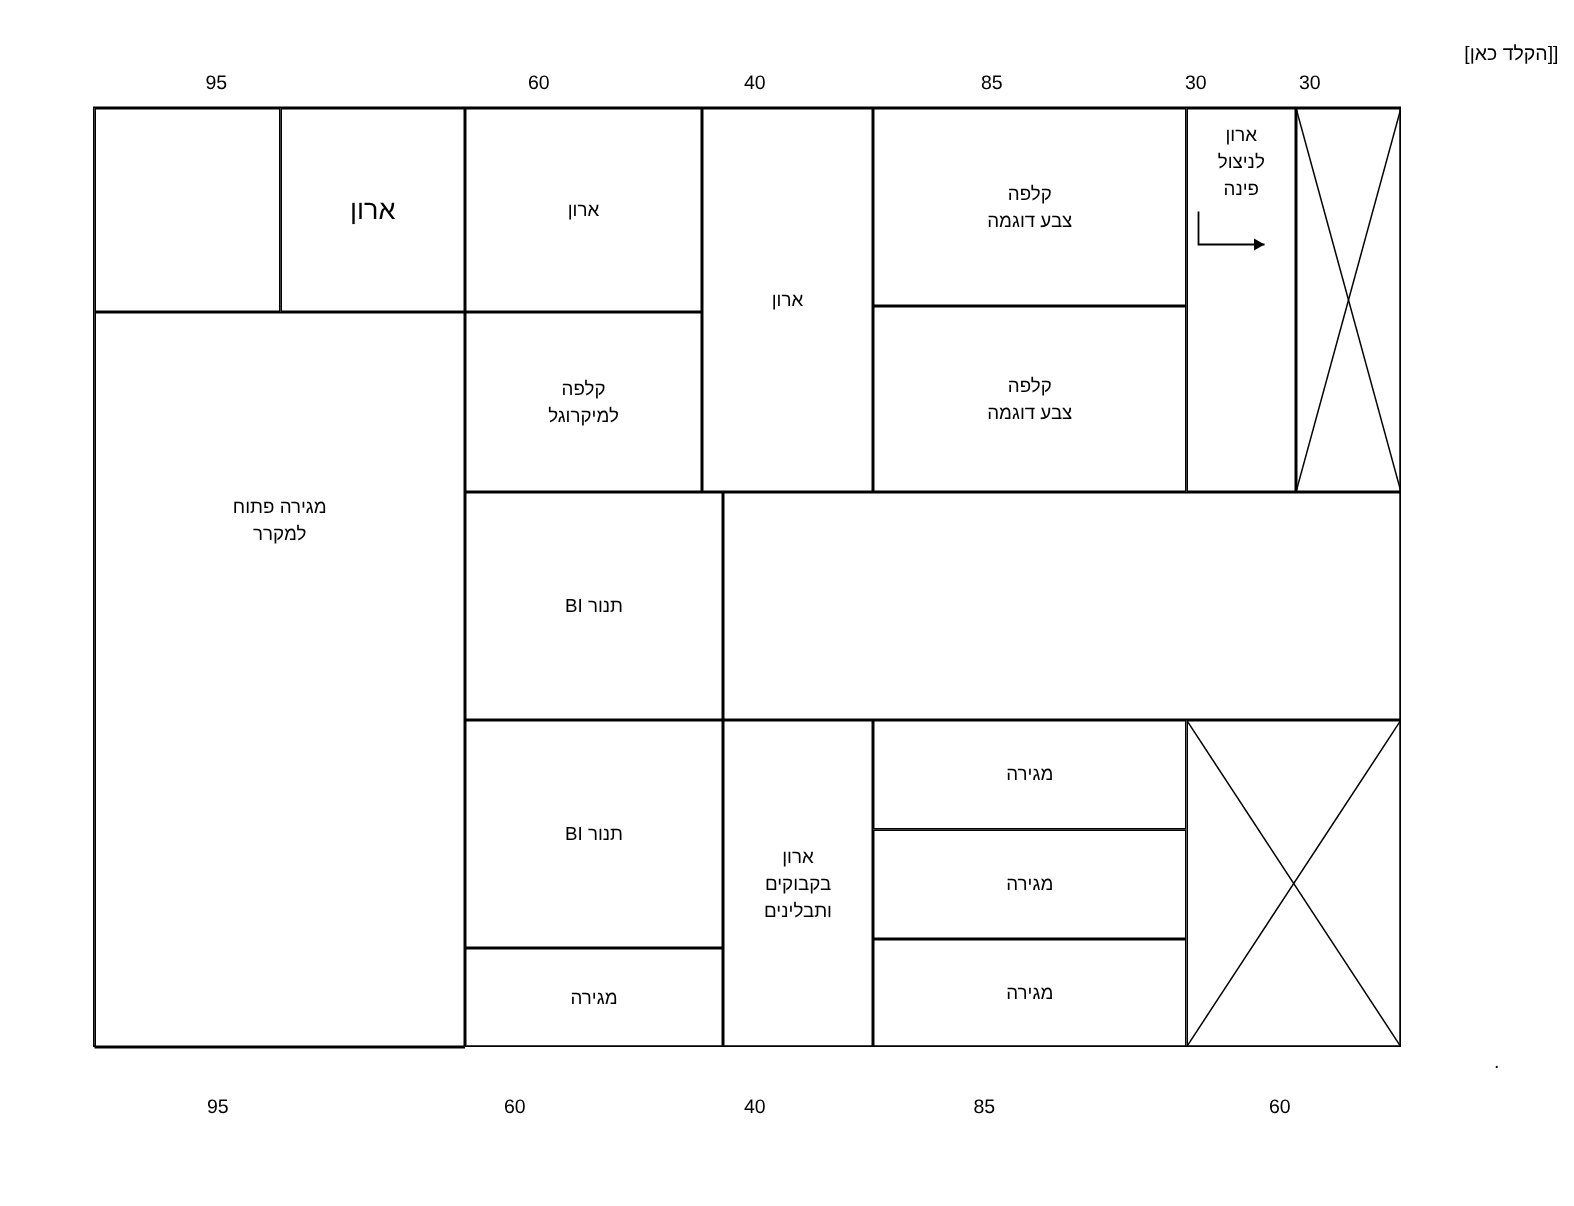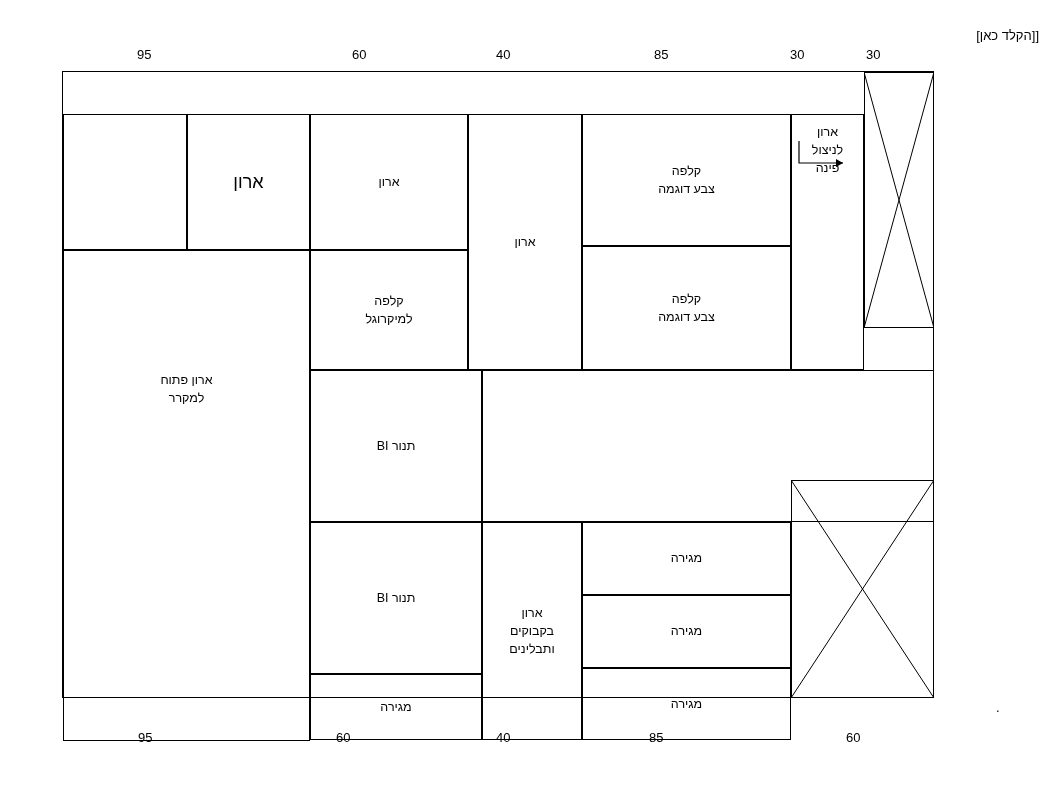--- a/index.html
+++ b/index.html
@@ -60,21 +60,20 @@
     border: 1px solid #000000;
     box-sizing: border-box;
     display: flex;
     align-items: center;
     justify-content: center;
     text-align: center;
     direction: rtl;
     font-size: 12.5px;
     line-height: 1.45;
     background: transparent;
-    margin-top: 42px;
   }
   .cell span { display: block; }
 
   
   .xbox {
     position: absolute;
     box-sizing: border-box;
   }
   .xbox svg { display: block; }
   .arrow-svg {
@@ -143,21 +142,21 @@
 
     <div class="xbox" style="left:801px; top:0px; width:70px; height:256px;">
       <svg width="70" height="256" viewBox="0 0 70 256">
         <rect x="0.5" y="0.5" width="69" height="255" fill="none" stroke="#000" stroke-width="1"></rect>
         <line x1="0" y1="0" x2="70" y2="256" stroke="#000" stroke-width="1"></line>
         <line x1="70" y1="0" x2="0" y2="256" stroke="#000" stroke-width="1"></line>
       </svg>
     </div>
 
     <div class="cell" style="left:0px; top:136px; width:247px; height:491px; align-items:flex-start; padding-top:120px;">
-      <span style="white-space:pre-line;">ארון פתוח
+      <span style="white-space:pre-line;">מגירה פתוח
 למקרר</span>
     </div>
 
     <div class="cell" style="left:247px; top:136px; width:158px; height:120px;">
       <span style="white-space:pre-line;">קלפה
 למיקרוגל</span>
     </div>
 
     <div class="cell" style="left:519px; top:132px; width:209px; height:124px;">
       <span style="white-space:pre-line;">קלפה

